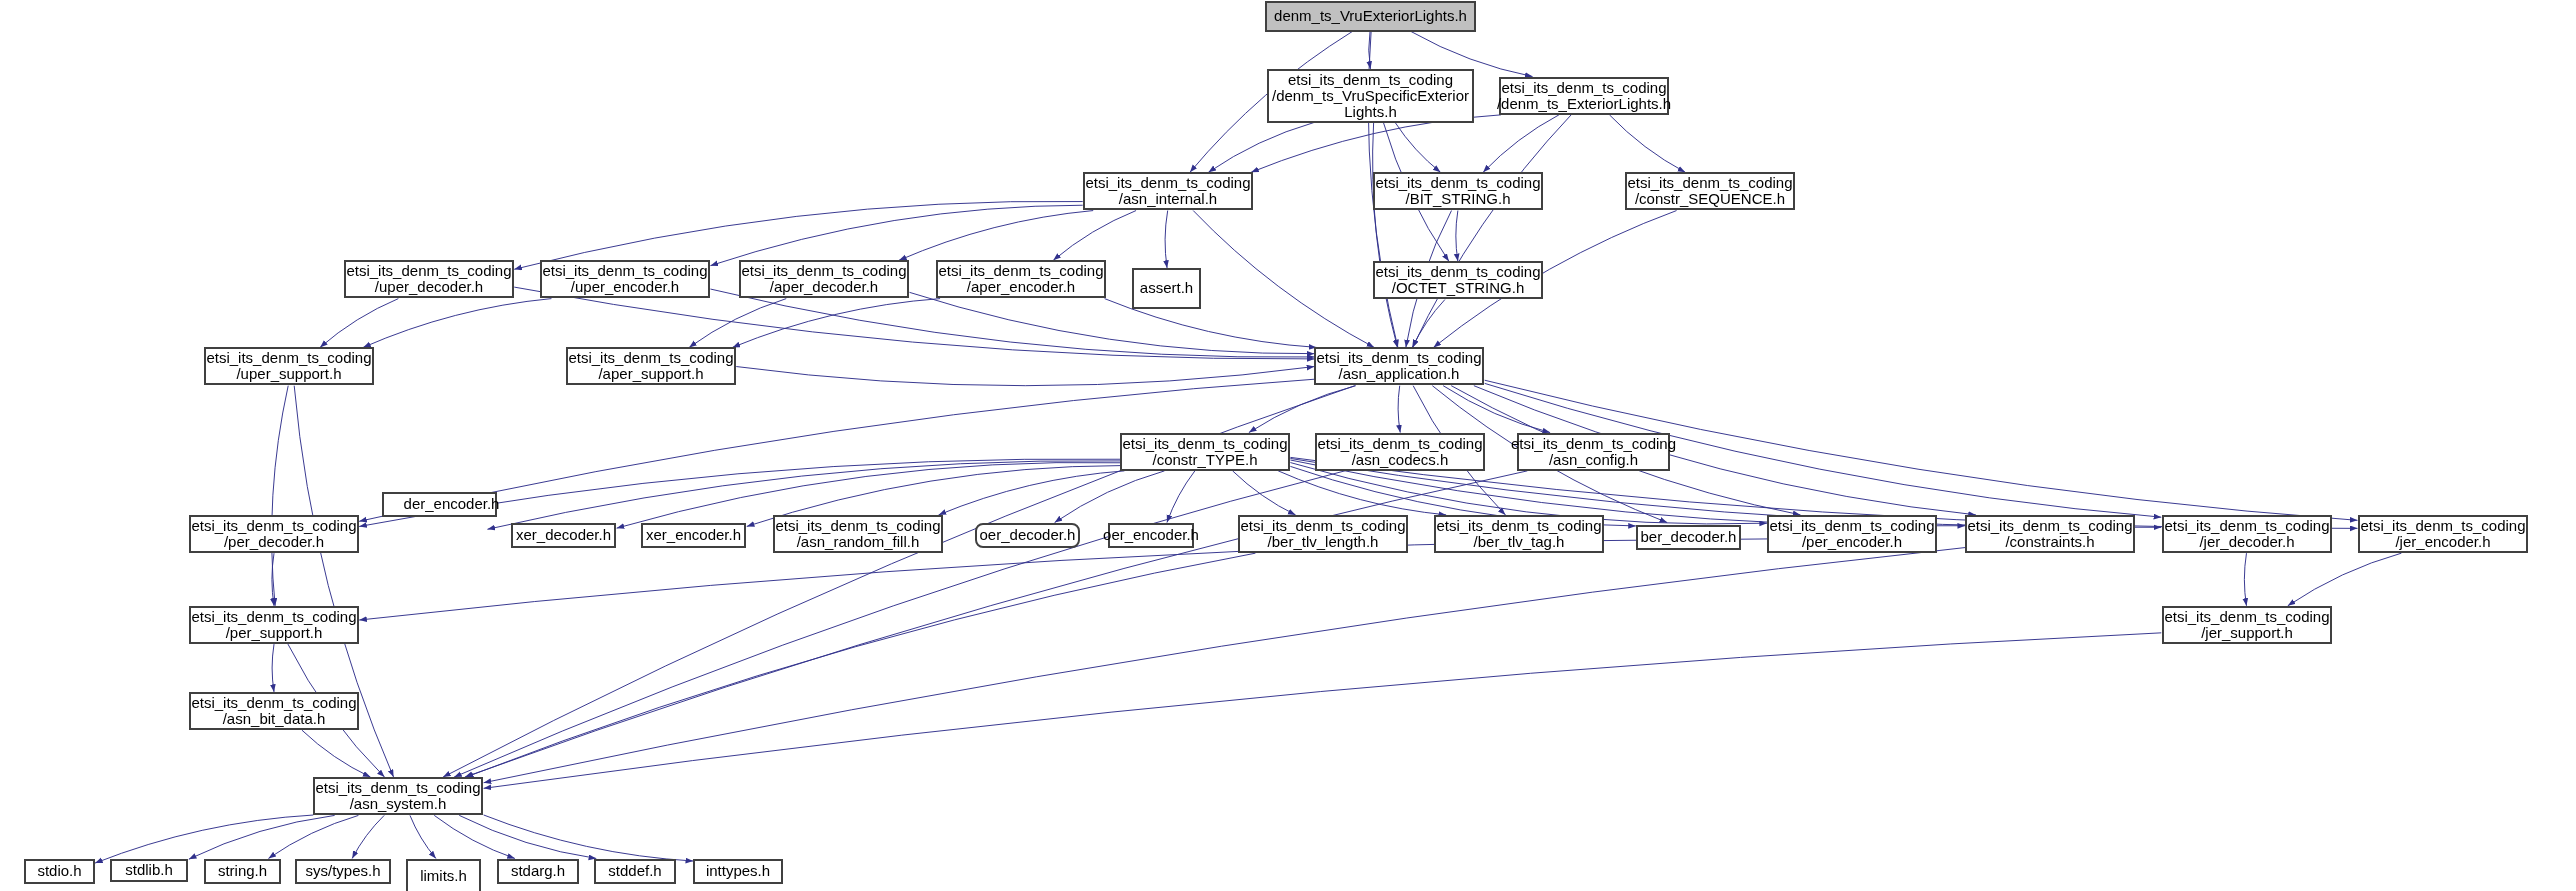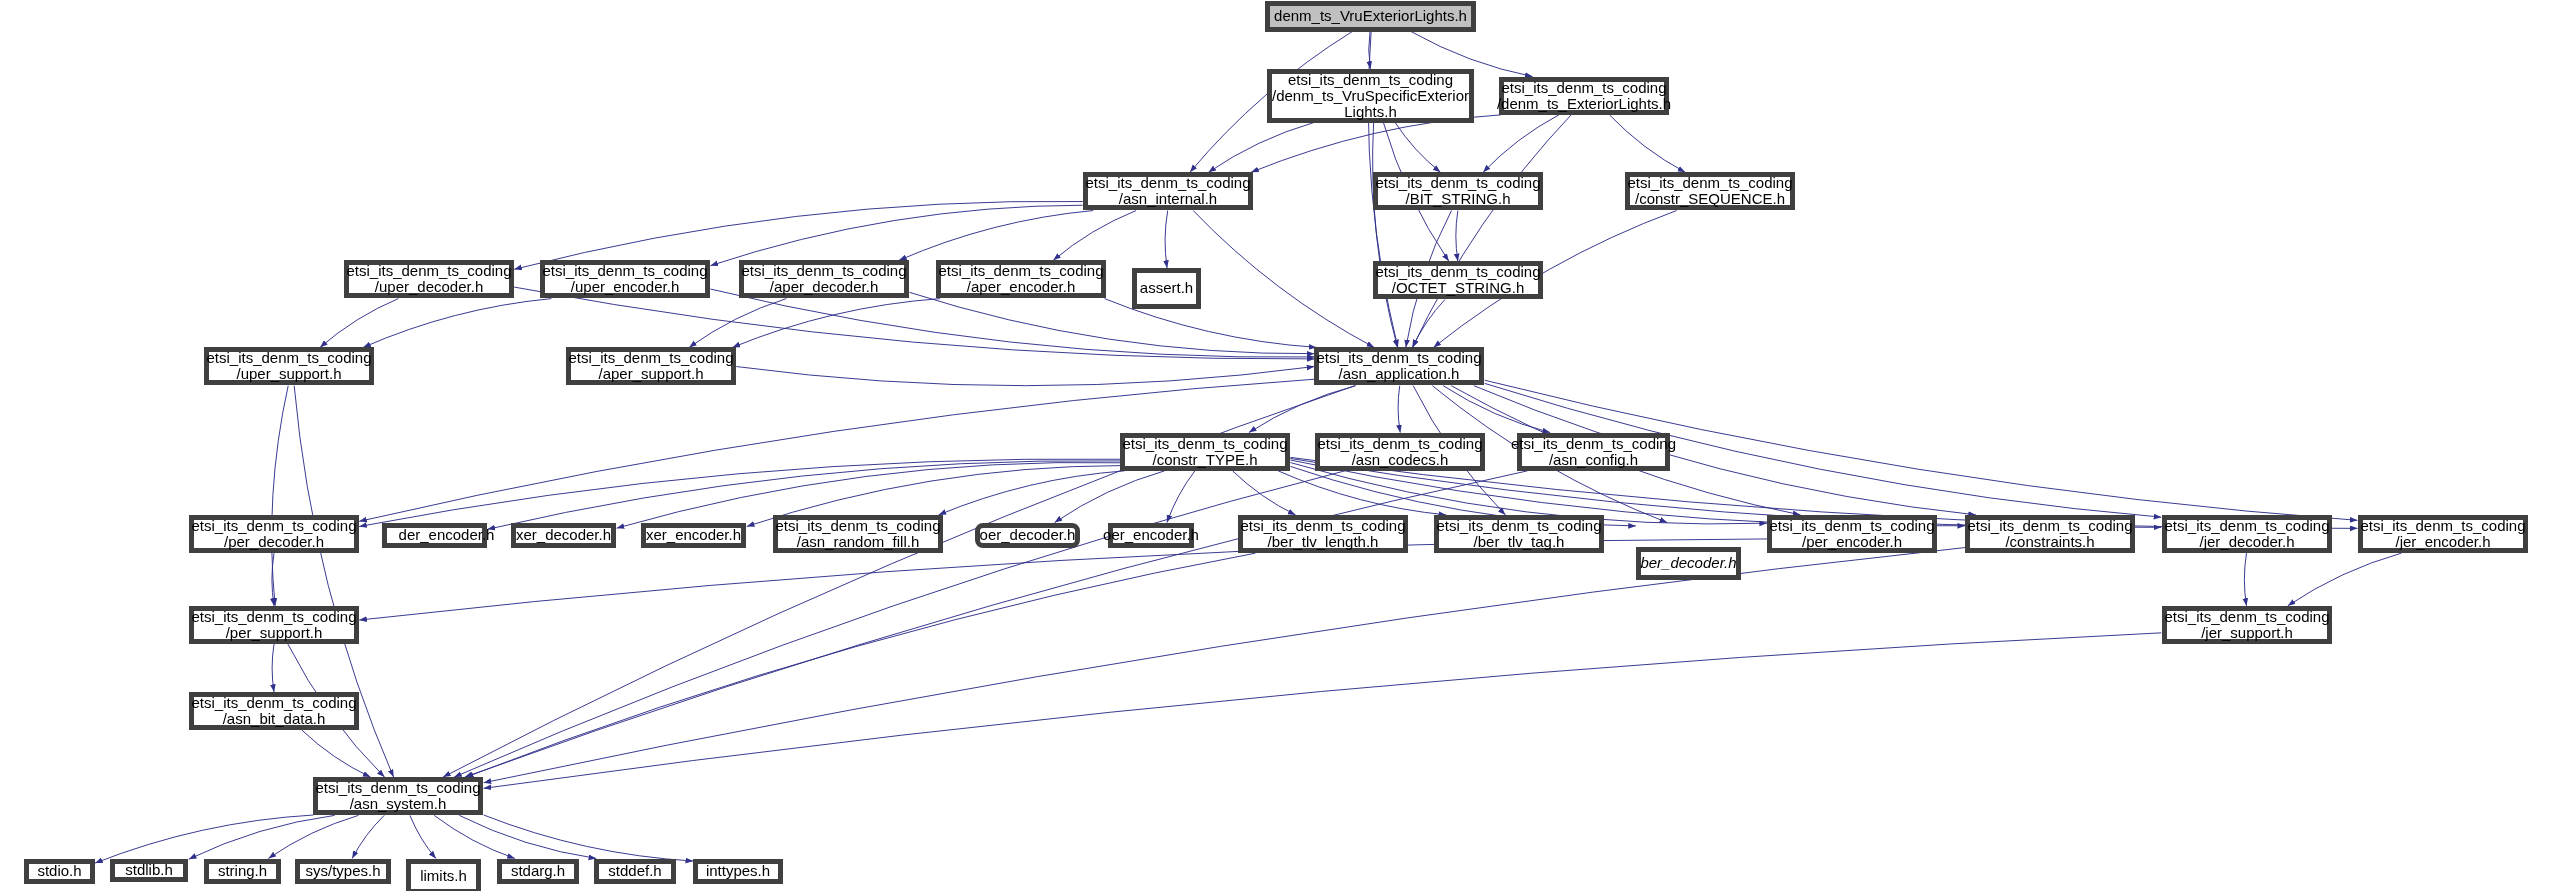--- a/index.html
+++ b/index.html
@@ -19,21 +19,21 @@
     position: absolute;
     left: 0;
     top: 0;
     width: 2576px;
     height: 891px;
     pointer-events: none;
   }
   .node {
     position: absolute;
     box-sizing: border-box;
-    border: 5px solid #404040;
+    border: 2px solid #404040;
     background: #ffffff;
     color: #000000;
     font-size: 15px;
     line-height: 16.3px;
     text-align: center;
     display: flex;
     align-items: center;
     justify-content: center;
     white-space: pre;
     z-index: 2;
@@ -161,32 +161,32 @@
     <div class="node" style="left: 1314px; top: 347px; width: 170px; height: 38px;">etsi_its_denm_ts_coding
 /asn_application.h</div>
     <div class="node" style="left: 1120px; top: 433px; width: 170px; height: 38px;">etsi_its_denm_ts_coding
 /constr_TYPE.h</div>
     <div class="node" style="left: 1315px; top: 433px; width: 170px; height: 38px;">etsi_its_denm_ts_coding
 /asn_codecs.h</div>
     <div class="node" style="left: 1517px; top: 433px; width: 153px; height: 38px;">etsi_its_denm_ts_coding
 /asn_config.h</div>
     <div class="node" style="left: 189px; top: 515px; width: 170px; height: 38px;">etsi_its_denm_ts_coding
 /per_decoder.h</div>
-    <div class="node" style="left: 382px; top: 523px; width: 105px; height: 25px; padding-left: 24px;">der_encoder.h</div>
+    <div class="node" style="left: 382px; top: 492px; width: 115px; height: 25px; padding-left: 24px;">der_encoder.h</div>
     <div class="node" style="left: 511px; top: 523px; width: 105px; height: 25px;">xer_decoder.h</div>
     <div class="node" style="left: 641px; top: 523px; width: 105px; height: 25px;">xer_encoder.h</div>
     <div class="node" style="left: 773px; top: 515px; width: 170px; height: 38px;">etsi_its_denm_ts_coding
 /asn_random_fill.h</div>
     <div class="node" style="left: 975px; top: 523px; width: 105px; height: 25px; border-radius: 8px;">oer_decoder.h</div>
     <div class="node" style="left: 1108px; top: 523px; width: 86px; height: 25px;">oer_encoder.h</div>
     <div class="node" style="left: 1238px; top: 515px; width: 170px; height: 38px;">etsi_its_denm_ts_coding
 /ber_tlv_length.h</div>
     <div class="node" style="left: 1434px; top: 515px; width: 170px; height: 38px;">etsi_its_denm_ts_coding
 /ber_tlv_tag.h</div>
-    <div class="node" style="left: 1636px; top: 547px; width: 105px; height: 33px; font-style: italic;">ber_decoder.h</div>
+    <div class="node" style="left: 1636px; top: 525px; width: 105px; height: 25px;">ber_decoder.h</div>
     <div class="node" style="left: 1767px; top: 515px; width: 170px; height: 38px;">etsi_its_denm_ts_coding
 /per_encoder.h</div>
     <div class="node" style="left: 1965px; top: 515px; width: 170px; height: 38px;">etsi_its_denm_ts_coding
 /constraints.h</div>
     <div class="node" style="left: 2162px; top: 515px; width: 170px; height: 38px;">etsi_its_denm_ts_coding
 /jer_decoder.h</div>
     <div class="node" style="left: 2358px; top: 515px; width: 170px; height: 38px;">etsi_its_denm_ts_coding
 /jer_encoder.h</div>
     <div class="node" style="left: 189px; top: 606px; width: 170px; height: 38px;">etsi_its_denm_ts_coding
 /per_support.h</div>

